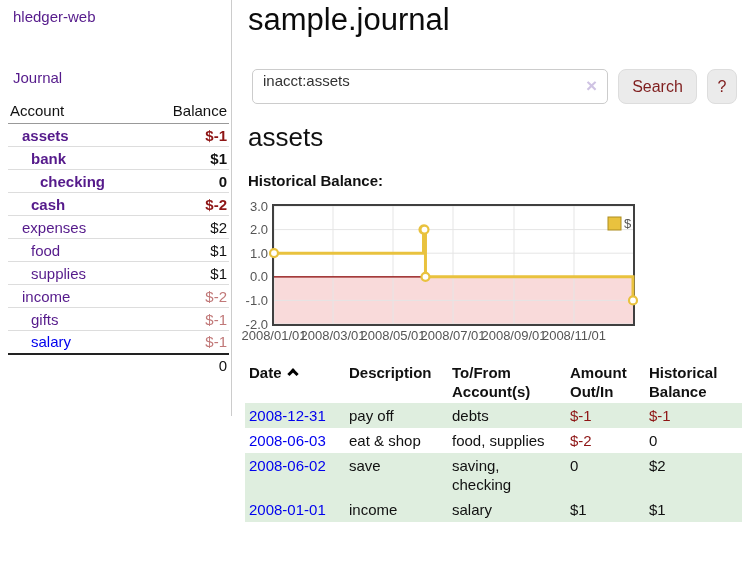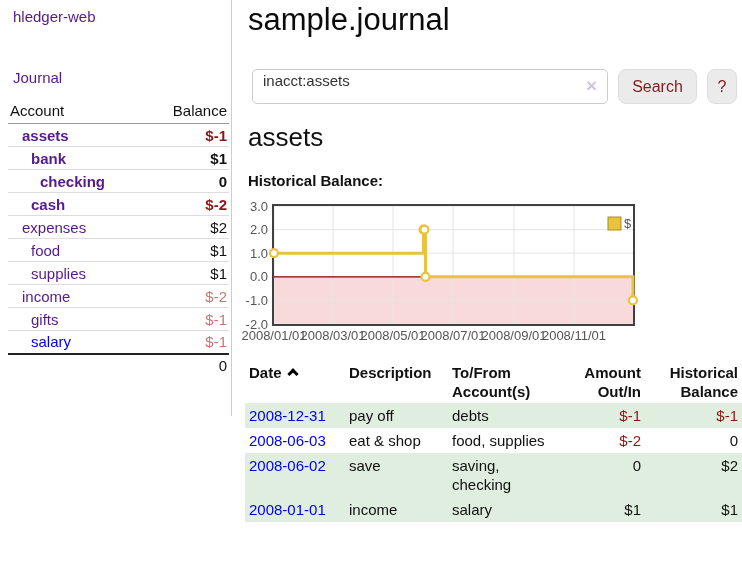--- a/index.html
+++ b/index.html
@@ -40,21 +40,21 @@
   #account-heading { left:248px; top:122px; font-size:26px; font-weight:400; }
   #chart-heading { left:248px; top:172px; font-size:15px; font-weight:bold; }
 
   #chart { left:240px; top:200px; width:502px; height:145px; }
   #chart text { font-family:"Liberation Sans","DejaVu Sans",sans-serif; font-size:13px; fill:#555; }
 
   
   #register-wrap { left:245px; top:361px; width:497px; }
   #register { width:100%; border-collapse:collapse; font-size:15px; table-layout:fixed; }
   #register th { font-weight:bold; text-align:left; vertical-align:top; padding:2px 4px; line-height:19px; }
-  #register th.r, #register td.r { text-align:right; }
+  #register th.r, #register td.r { }
   #register td { padding:3px 4px; line-height:19px; vertical-align:top; }
   #register tr.stripe { background:var(--stripe-green);border-radius:10px; }
   #register a { color:var(--blue); text-decoration:none; }
   #register td.neg { color:var(--dark-red); }
   .acctwrap { max-width:96px; }
   .chev { display:inline-block; width:8px; height:8px; border-left:3px solid #000; border-top:3px solid #000;
           transform:rotate(45deg); margin-left:7px; }
 </style>
 </head>
 <body>

